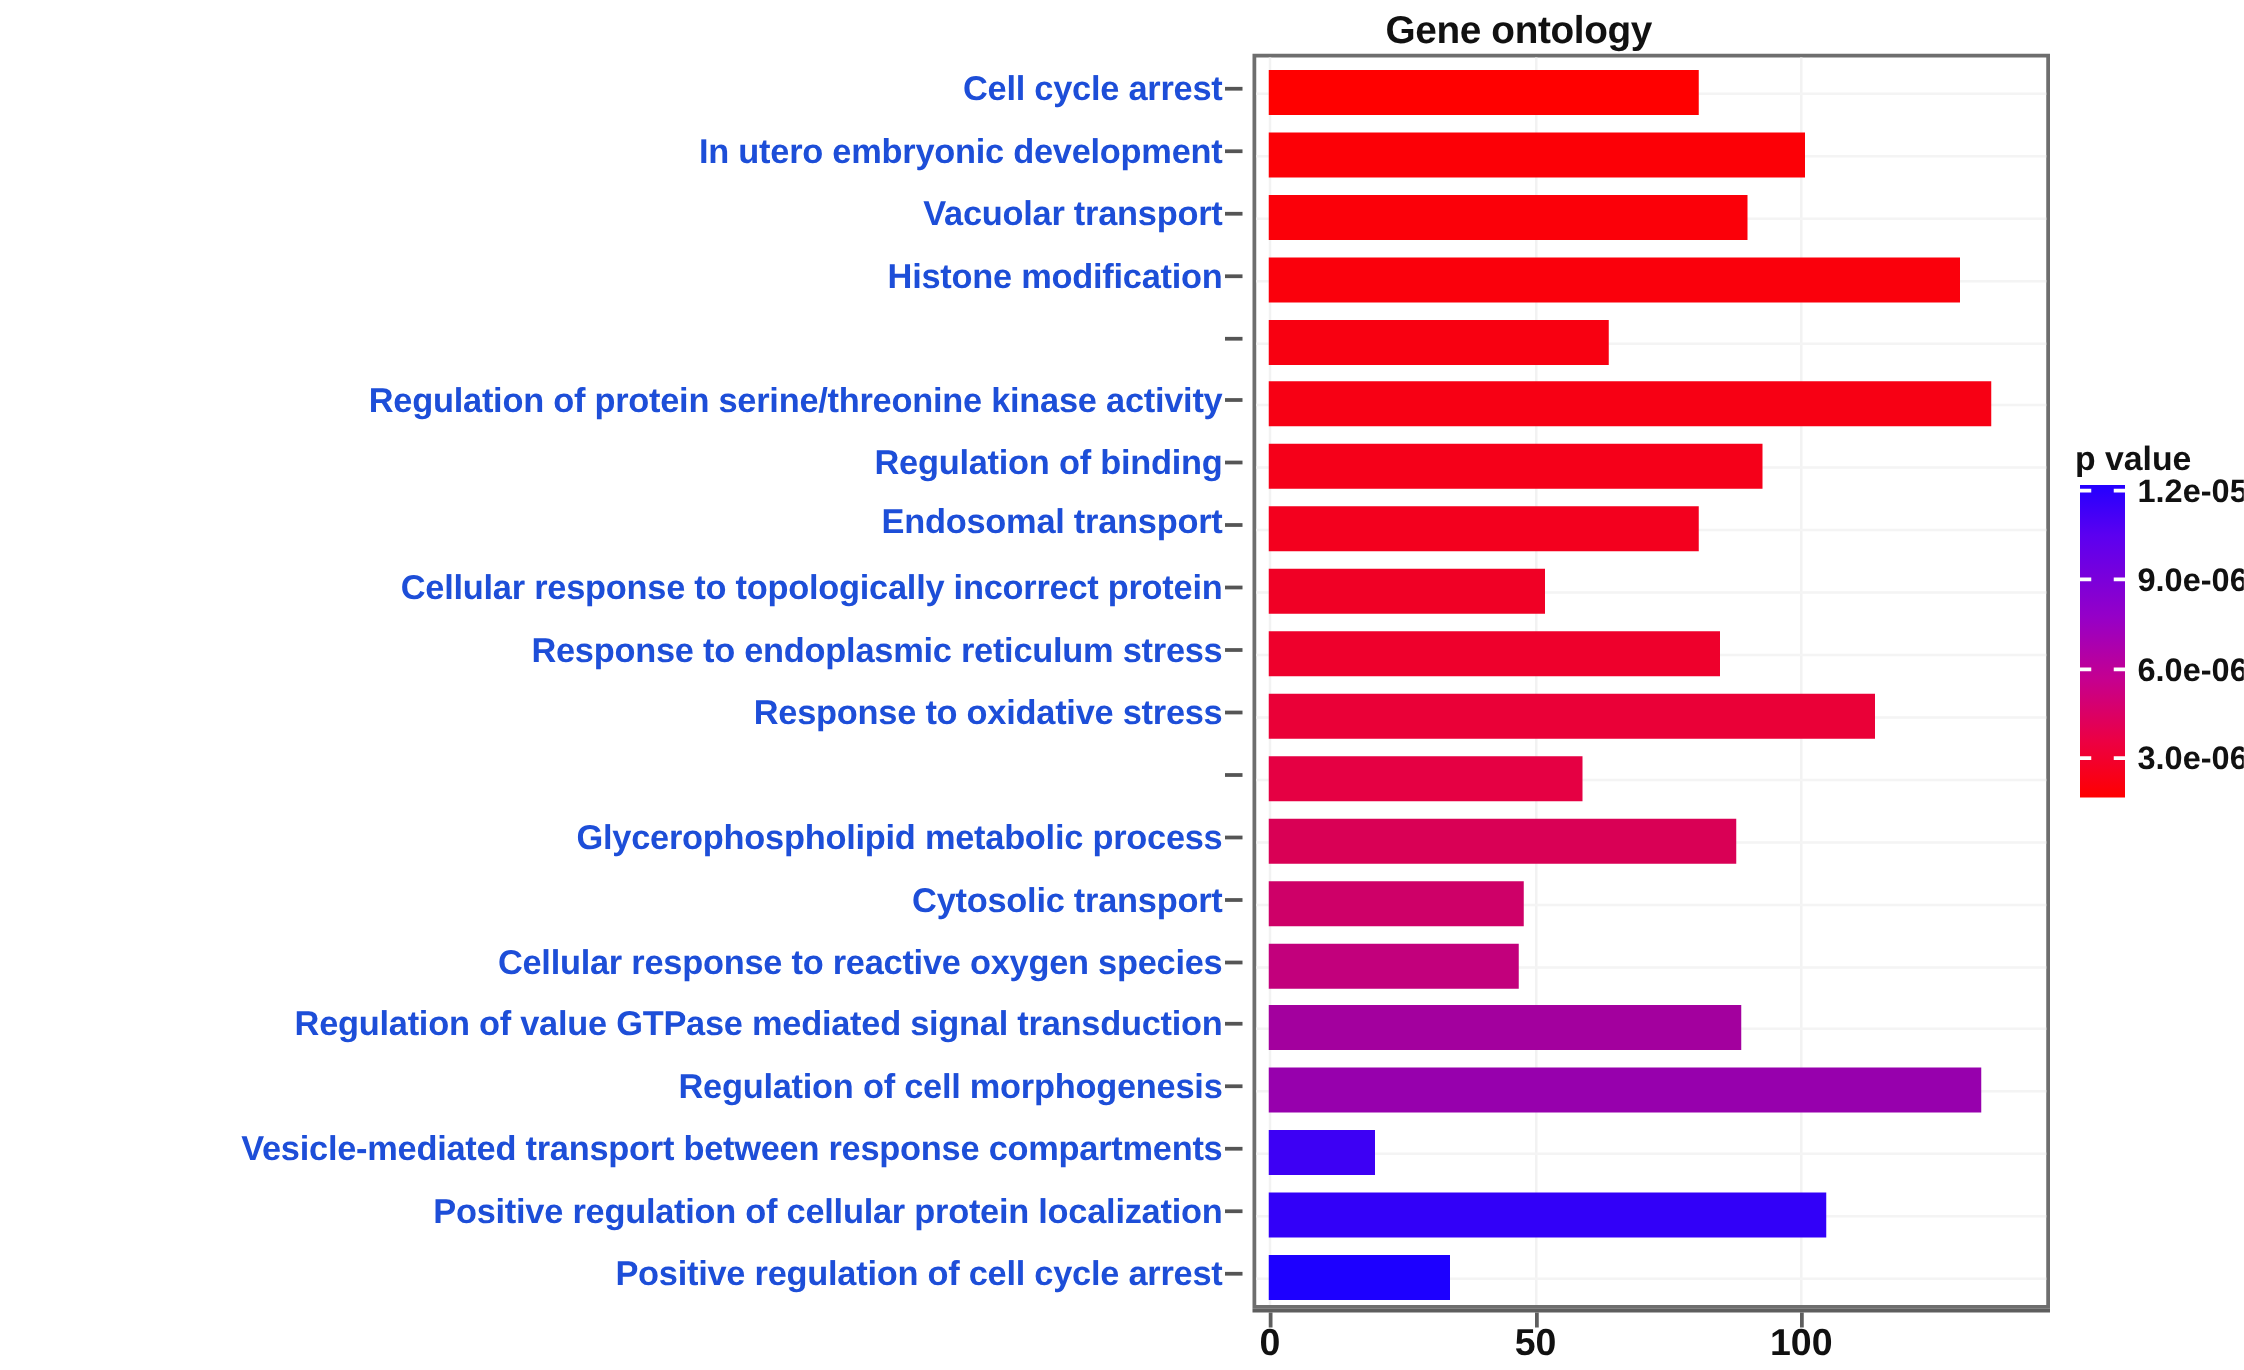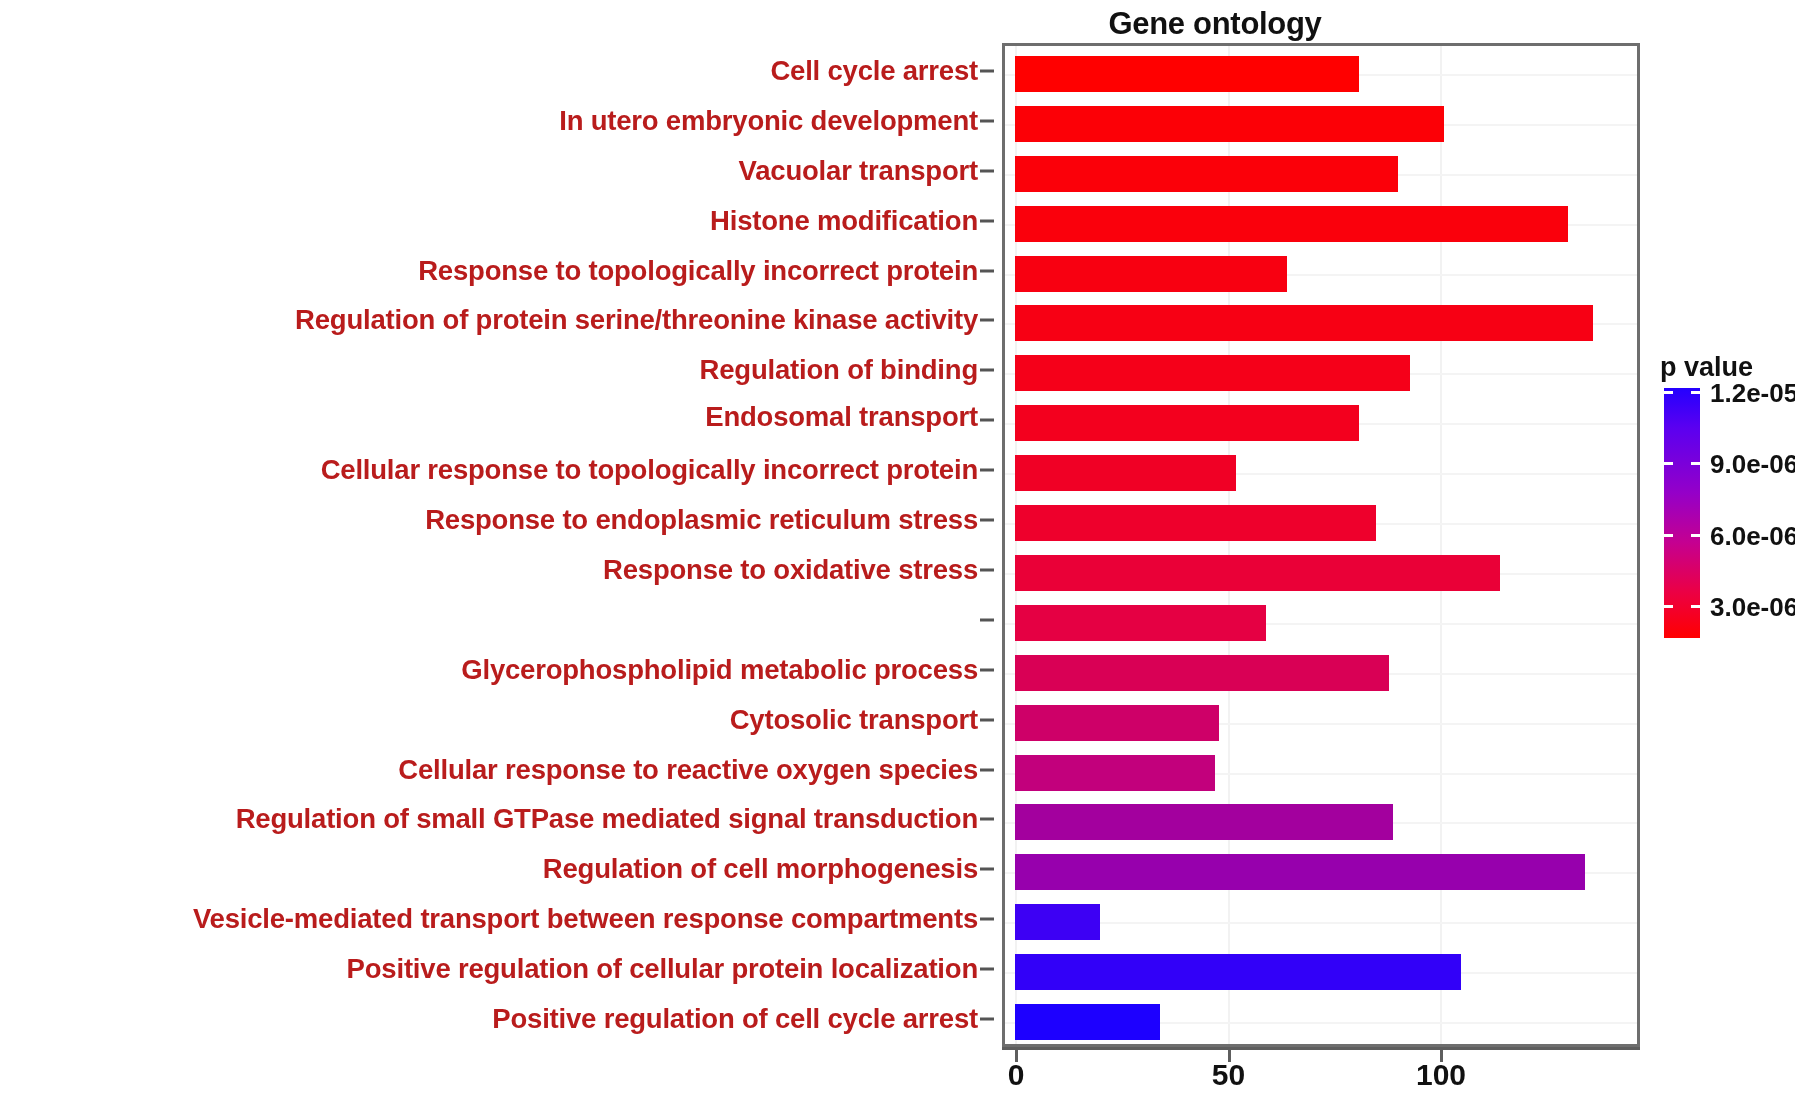--- a/index.html
+++ b/index.html
@@ -32,21 +32,21 @@
   
   .bars{position:absolute;inset:0;}
   .bar{
     position:absolute;left:10px;height:36px;
   }
 
   
   .ylabels{position:absolute;left:0;top:43px;width:1000px;height:1004px;}
   .ylabel{
     position:absolute;right:22px;
-    font-size:27.5px;font-weight:bold;color:#b91c1c;
+    font-size:27.5px;font-weight:bold;color:#1d4ed8;
     white-space:nowrap;line-height:1;
     transform:translateY(-50%);
     letter-spacing:-0.2px;
   }
   .ytick{
     position:absolute;right:6px;width:14px;height:3px;background:#555;
     transform:translateY(-50%);
   }
 
   
@@ -85,42 +85,41 @@
 
   <div class="ylabels">
       <div class="ylabel" style="top: 27.95px;">Cell cycle arrest</div>
       <div class="ytick" style="top: 27.95px;"></div>
       <div class="ylabel" style="top: 77.85px;">In utero embryonic development</div>
       <div class="ytick" style="top: 77.85px;"></div>
       <div class="ylabel" style="top: 127.75px;">Vacuolar transport</div>
       <div class="ytick" style="top: 127.75px;"></div>
       <div class="ylabel" style="top: 177.65px;">Histone modification</div>
       <div class="ytick" style="top: 177.65px;"></div>
-      <div class="ylabel" style="top: 227.55px;">Response to topologically incorrect protein</div>
       <div class="ytick" style="top: 227.55px;"></div>
       <div class="ylabel" style="top: 277.45px;">Regulation of protein serine/threonine kinase activity</div>
       <div class="ytick" style="top: 277.45px;"></div>
       <div class="ylabel" style="top: 327.35px;">Regulation of binding</div>
       <div class="ytick" style="top: 327.35px;"></div>
       <div class="ylabel" style="top: 374px;">Endosomal transport</div>
       <div class="ytick" style="top: 377.25px;"></div>
       <div class="ylabel" style="top: 427.15px;">Cellular response to topologically incorrect protein</div>
       <div class="ytick" style="top: 427.15px;"></div>
       <div class="ylabel" style="top: 477.05px;">Response to endoplasmic reticulum stress</div>
       <div class="ytick" style="top: 477.05px;"></div>
       <div class="ylabel" style="top: 526.95px;">Response to oxidative stress</div>
       <div class="ytick" style="top: 526.95px;"></div>
       <div class="ytick" style="top: 576.85px;"></div>
       <div class="ylabel" style="top: 626.75px;">Glycerophospholipid metabolic process</div>
       <div class="ytick" style="top: 626.75px;"></div>
       <div class="ylabel" style="top: 676.65px;">Cytosolic transport</div>
       <div class="ytick" style="top: 676.65px;"></div>
       <div class="ylabel" style="top: 726.55px;">Cellular response to reactive oxygen species</div>
       <div class="ytick" style="top: 726.55px;"></div>
-      <div class="ylabel" style="top: 776.45px;">Regulation of small GTPase mediated signal transduction</div>
+      <div class="ylabel" style="top: 776.45px;">Regulation of value GTPase mediated signal transduction</div>
       <div class="ytick" style="top: 776.45px;"></div>
       <div class="ylabel" style="top: 826.35px;">Regulation of cell morphogenesis</div>
       <div class="ytick" style="top: 826.35px;"></div>
       <div class="ylabel" style="top: 876.25px;">Vesicle-mediated transport between response compartments</div>
       <div class="ytick" style="top: 876.25px;"></div>
       <div class="ylabel" style="top: 926.15px;">Positive regulation of cellular protein localization</div>
       <div class="ytick" style="top: 926.15px;"></div>
       <div class="ylabel" style="top: 976.05px; text-align: right;">Positive regulation of cell cycle arrest</div>
       <div class="ytick" style="top: 976.05px;"></div>
     </div>

